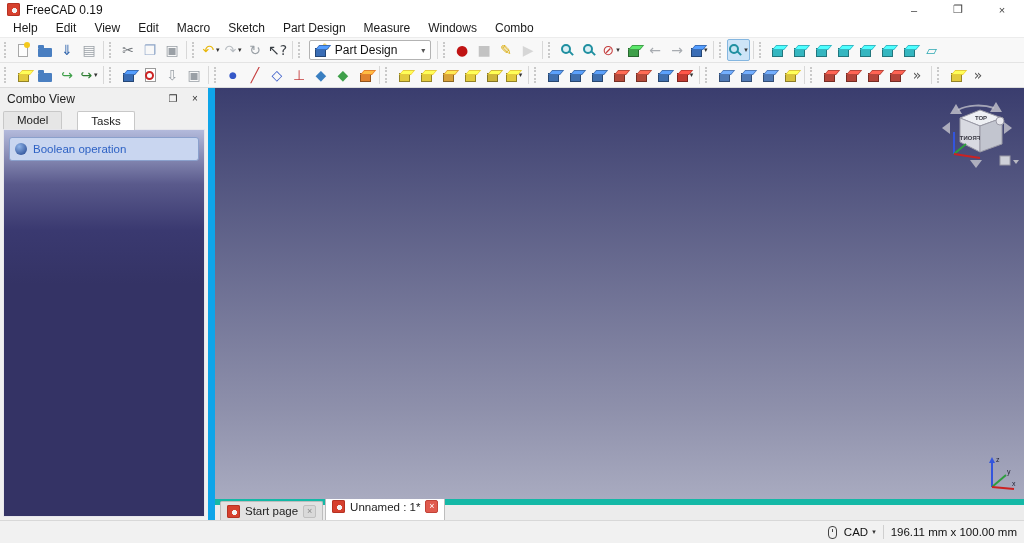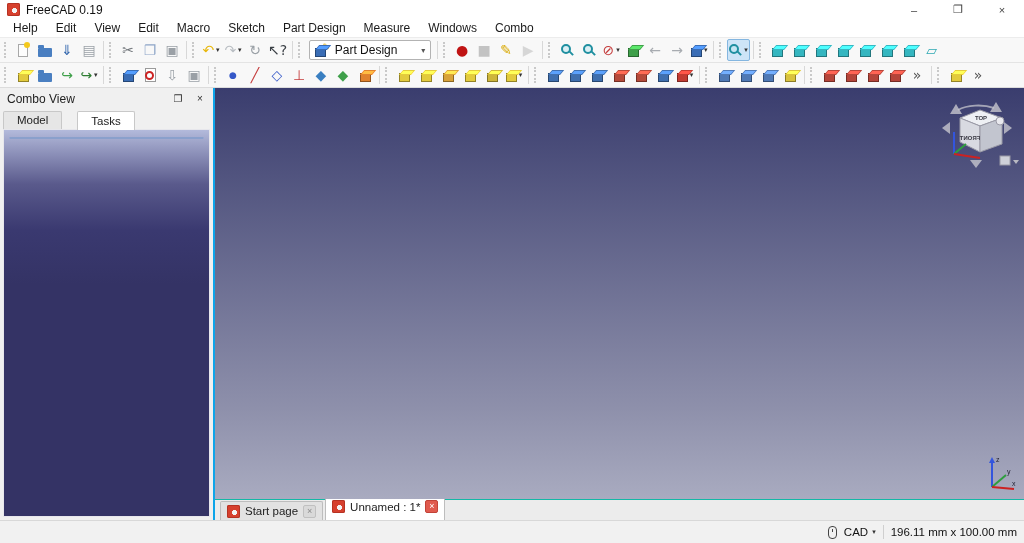--- a/index.html
+++ b/index.html
@@ -56,21 +56,21 @@
          background: radial-gradient(circle at 35% 30%, #8fb4e8, #1d3f8a); }
 
   .wb-combo { width:122px; height:20px; background:#fff; border:1px solid #b3b3b3; border-radius:2px;
          display:flex; align-items:center; gap:5px; padding:0 5px; margin:0 3px; }
   .wb-combo .pencil { font-size:9px; color:#d8a800; margin-left:-9px; margin-top:-7px; }
   .wb-combo .lbl { font-size:12px; color:#111; }
   .wb-combo .chev { margin-left:auto; font-size:8px; color:#555; }
 
   
   .main { display:flex; height:432px; background:#f0f0f0; }
-  .sidebar { width:215px; display:flex; flex-direction:column; background:#f0f0f0; border-right:2px solid #0ea5e9; }
+  .sidebar { width:215px; display:flex; flex-direction:column; background:#f0f0f0; border-right:7px solid #0ea5e9; }
   .dock-head { height:21px; display:flex; align-items:center; padding:0 4px 0 7px; font-size:12px; color:#222; }
   .dock-controls { margin-left:auto; display:flex; gap:4px; }
   .dock-btn { width:18px; height:16px; border:none; background:none; font-size:10px; color:#333;
          display:flex; align-items:center; justify-content:center; }
   .side-tabs { height:20px; display:flex; align-items:flex-end; padding-left:3px; gap:15px; }
   .side-tab { padding:2px 13px 3px; font-size:11.5px; background:#e6e6e6; border:1px solid #c8c8c8;
          border-bottom:none; border-radius:2px 2px 0 0; color:#222; }
   .side-tab.active { background:#fff; position:relative; top:1px; padding-top:3px; }
   .task-panel { flex:1; margin:0 3px 3px; border:1px solid #e7e7ec;
          background: linear-gradient(180deg,#b3badb 0%, #5a5a8c 14%, #3a3970 26%, #343365 40%, #343365 100%);
@@ -85,21 +85,21 @@
   .ts-collapse span { transform:rotate(90deg); display:block; }
   .ts-item { display:flex; align-items:center; gap:6px; padding:5px 5px; font-size:11.5px; color:#2e62c4; }
   .hl-box { display:inline-flex; align-items:center; gap:6px; border:2px solid #e87f2e;
          border-radius:2px; padding:2px 14px 2px 3px; margin:-2px 0 -2px -2px; }
 
   .viewport-col { flex:1; display:flex; flex-direction:column; }
   .viewport { flex:1; position:relative; background:linear-gradient(#3a3d6e,#8e90ab 78%,#a9abc0); }
   .navcube { position:absolute; top:6px; right:4px; }
   .axis-ind { position:absolute; bottom:4px; right:6px; }
 
-  .mdi-bar { height:21px; background:#ececec; border-top:1px solid #14b8a6; display:flex; align-items:flex-end; padding-left:5px; gap:2px; }
+  .mdi-bar { height:21px; background:#ececec; border-top:6px solid #14b8a6; display:flex; align-items:flex-end; padding-left:5px; gap:2px; }
   .mdi-tab { display:flex; align-items:center; gap:5px; height:19px; padding:0 6px; font-size:11.5px;
          background:#e2e2e2; border:1px solid #bdbdbd; border-bottom:none; border-radius:2px 2px 0 0; color:#222; }
   .mdi-tab.active { background:#fff; height:28px;text-align:right; }
   .tab-close { width:13px; height:13px; border-radius:2px; font-size:9px; line-height:1;
          display:flex; align-items:center; justify-content:center; }
   .tab-close.gray { background:#d9d9d9; color:#8a8a8a; border:1px solid #c0c0c0; }
   .tab-close.red { background:#e05a4e; color:#fff; border:1px solid #c24237; }
 
   
   .statusbar { height:23px; background:#f1f1f1; border-top:1px solid #d8d8d8; display:flex; align-items:center; }
@@ -402,20 +402,24 @@
         <button class="dock-btn">❐</button>
         <button class="dock-btn">×</button>
       </span>
     </div>
     <div class="side-tabs" id="side-tabs">
         <span class="side-tab">Model</span>
         <span class="side-tab active">Tasks</span>
       </div>
     <div class="task-panel" id="task-panel">
         <div class="ts-section">
+          <div class="ts-item">
+            <span class="sphere"></span>
+            <span>Boolean operation</span>
+          </div>
         </div>
       </div>
   </div>
 
   <div class="viewport-col">
     <div class="viewport">
 
       <svg class="navcube" width="84" height="80" viewBox="0 0 84 80">
         <g stroke="#c6c6ce" stroke-width="2" fill="none" opacity="0.75">
           <path d="M22 16 A 26 12 0 0 1 58 14"></path>

